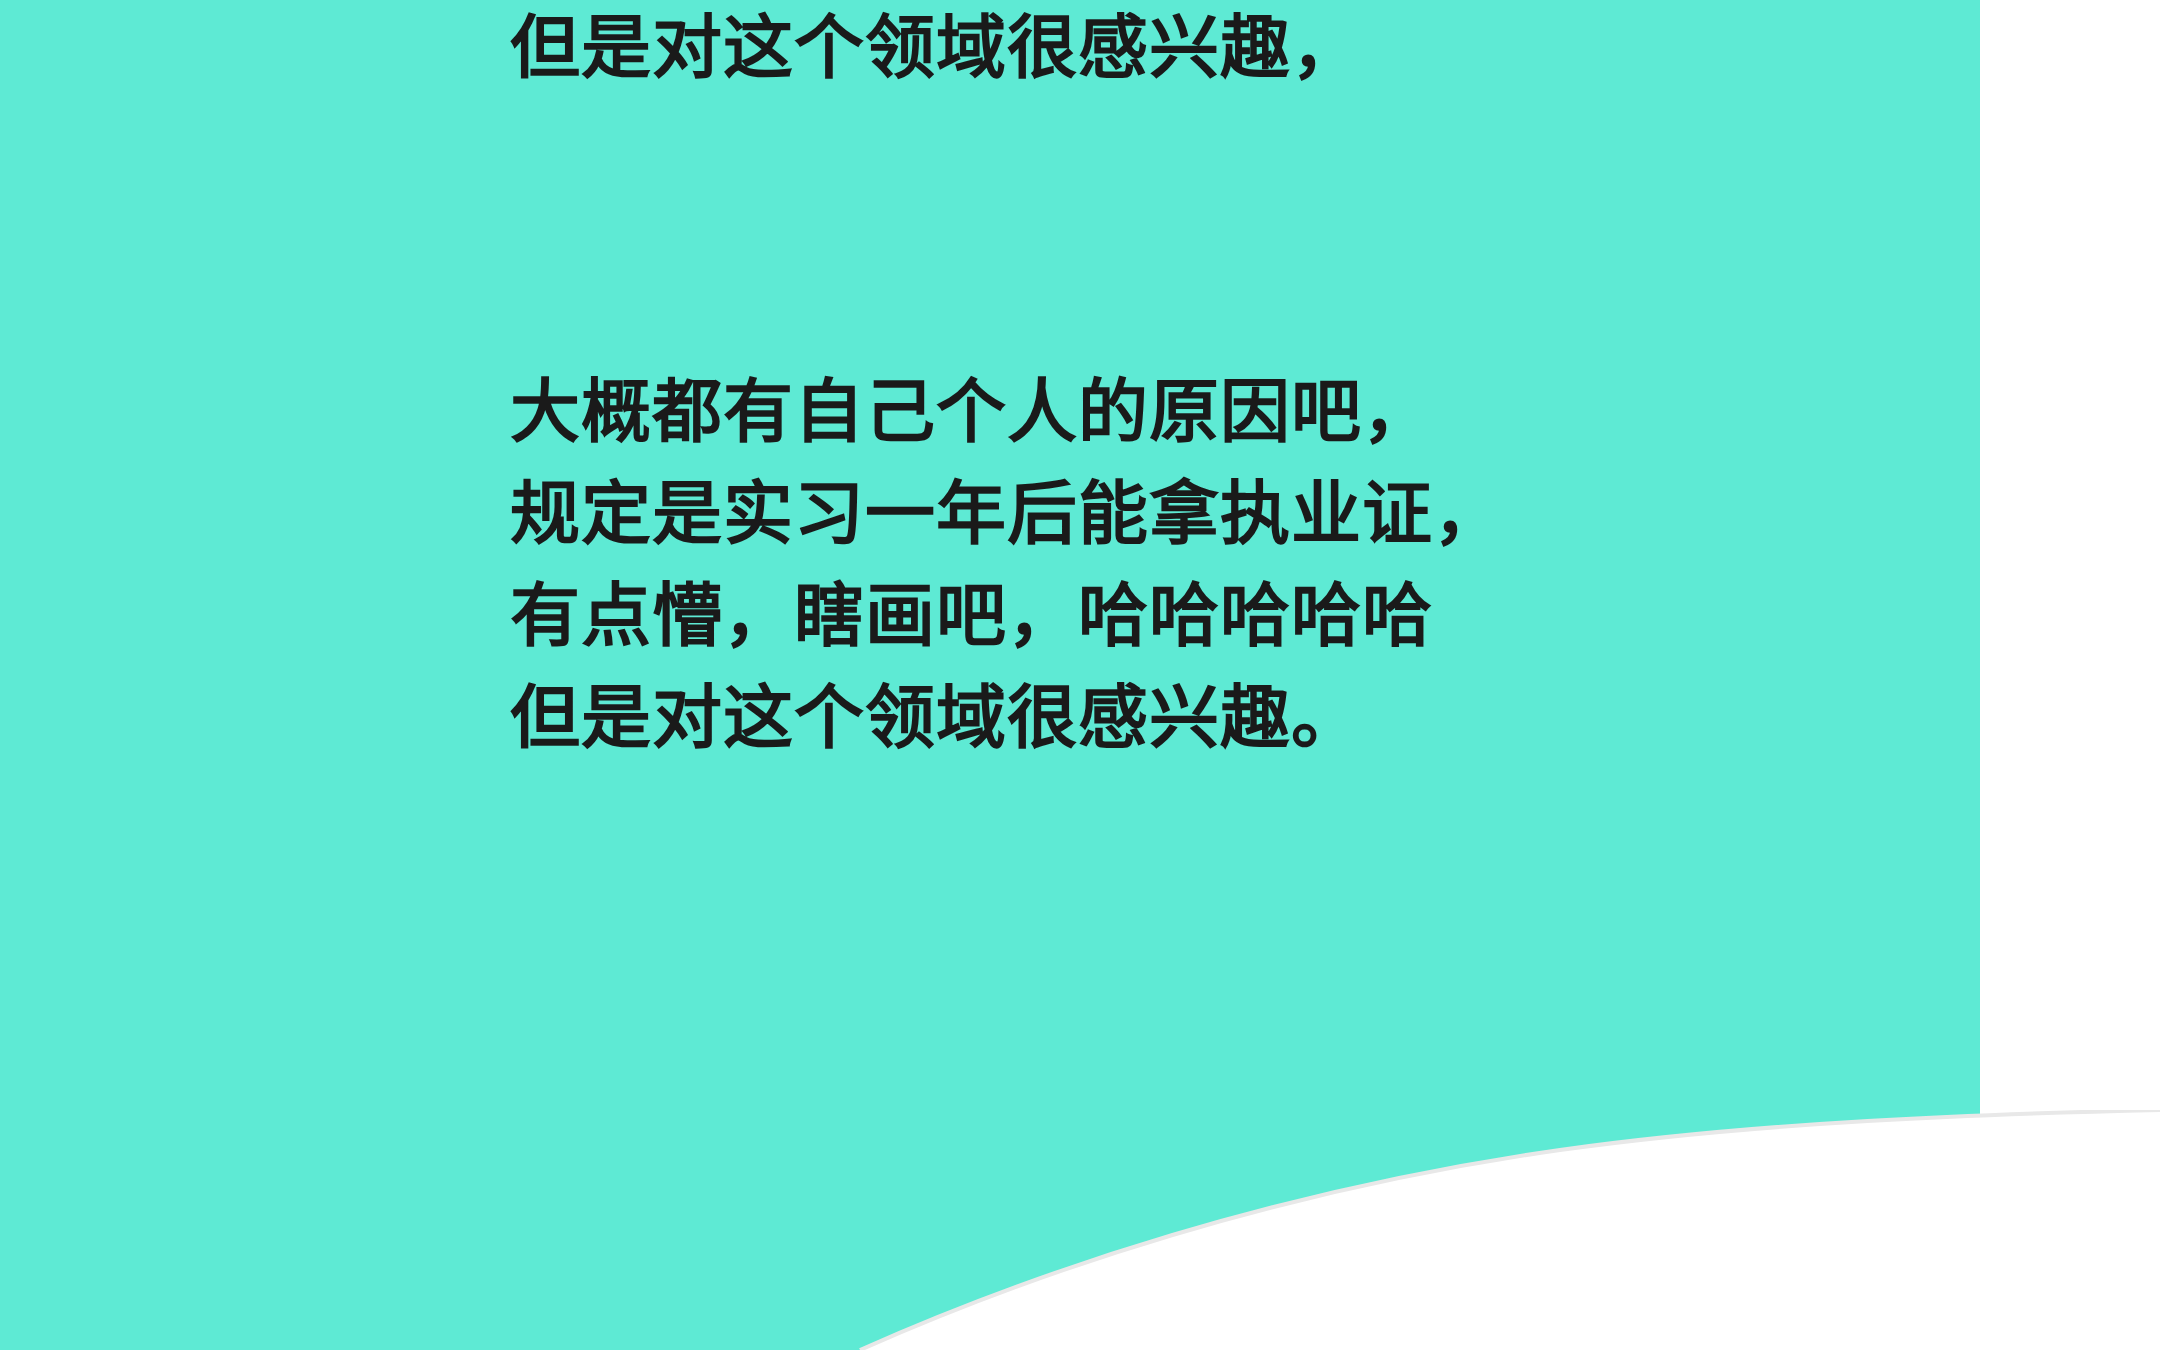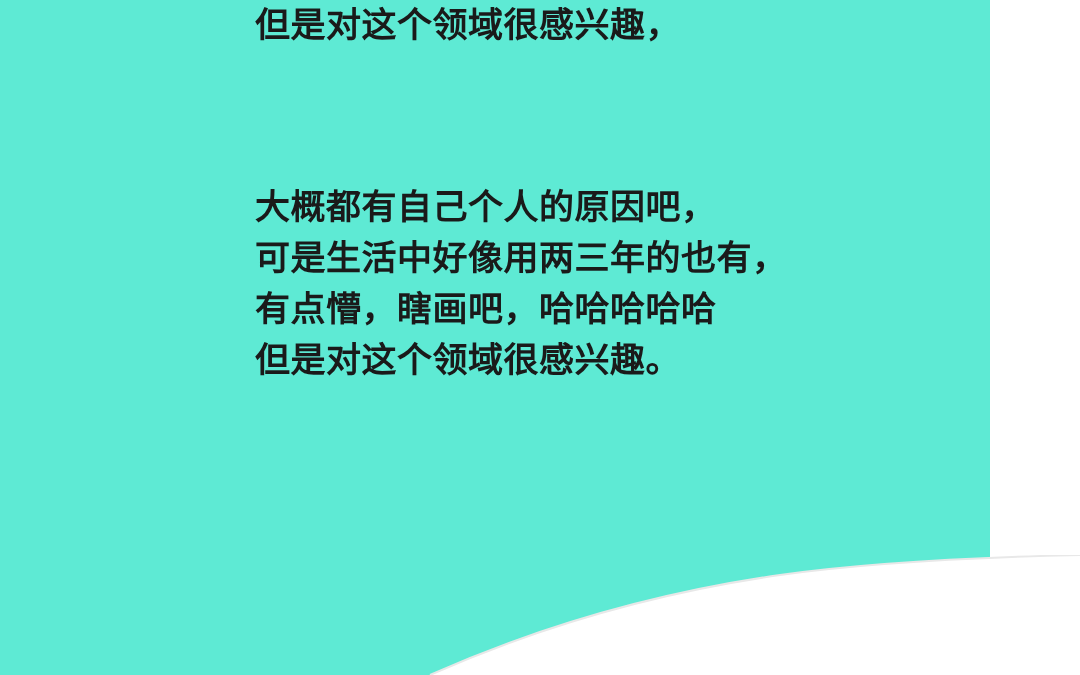--- a/index.html
+++ b/index.html
@@ -56,21 +56,21 @@
   <div class="text-column">
 
     <div class="para">
       <div class="line">但是对这个领域很感兴趣，</div>
     </div>
 
     <div class="gap-block"></div>
 
     <div class="para">
       <div class="line">大概都有自己个人的原因吧，</div>
-      <div class="line">可是生活中好像用两三年的也有，</div>
+      <div class="line">规定是实习一年后能拿执业证，</div>
       <div class="line">有点懵，瞎画吧，哈哈哈哈哈</div>
       <div class="line">但是对这个领域很感兴趣。</div>
     </div>
 
   </div>
 
   <svg class="swoosh" viewBox="0 0 1080 120" preserveAspectRatio="none">
     <path d="M 430 120 C 520 80 640 40 780 20 C 880 6 990 2 1080 0 L 1080 120 Z" fill="#ffffff"></path>
     <path d="M 430 120 C 520 80 640 40 780 20 C 880 6 990 2 1080 0" fill="none" stroke="#e8e8e8" stroke-width="2"></path>
   </svg>

